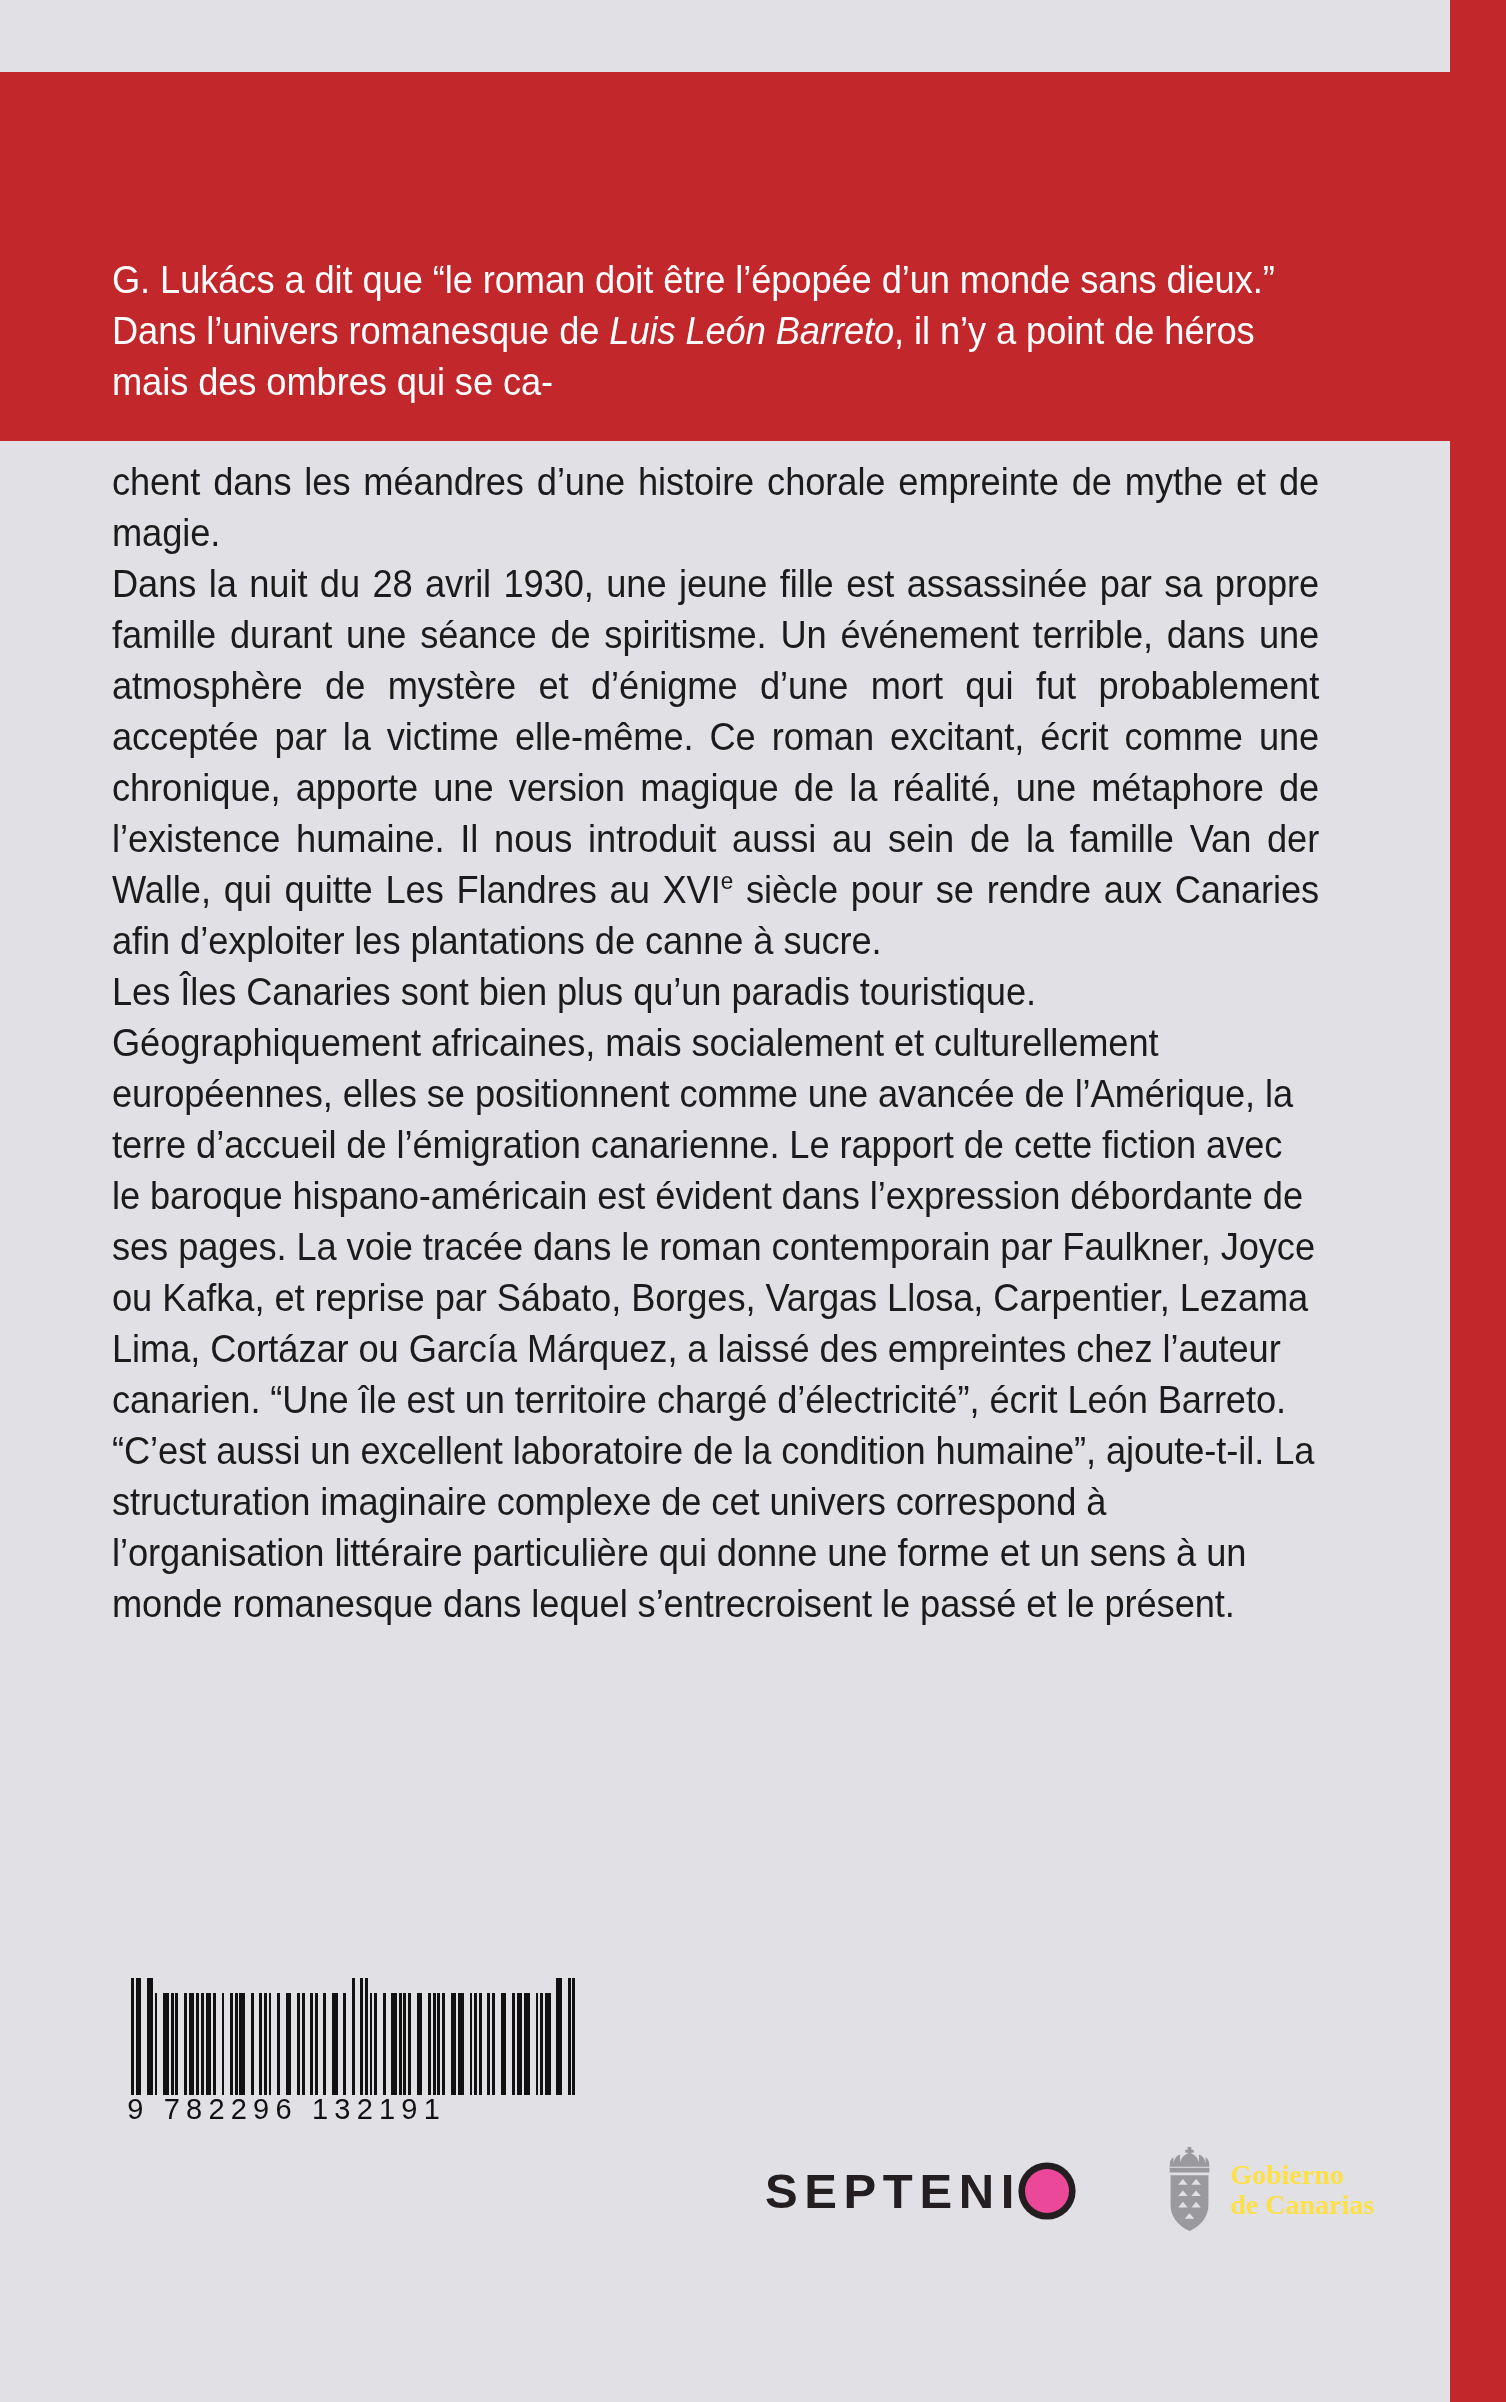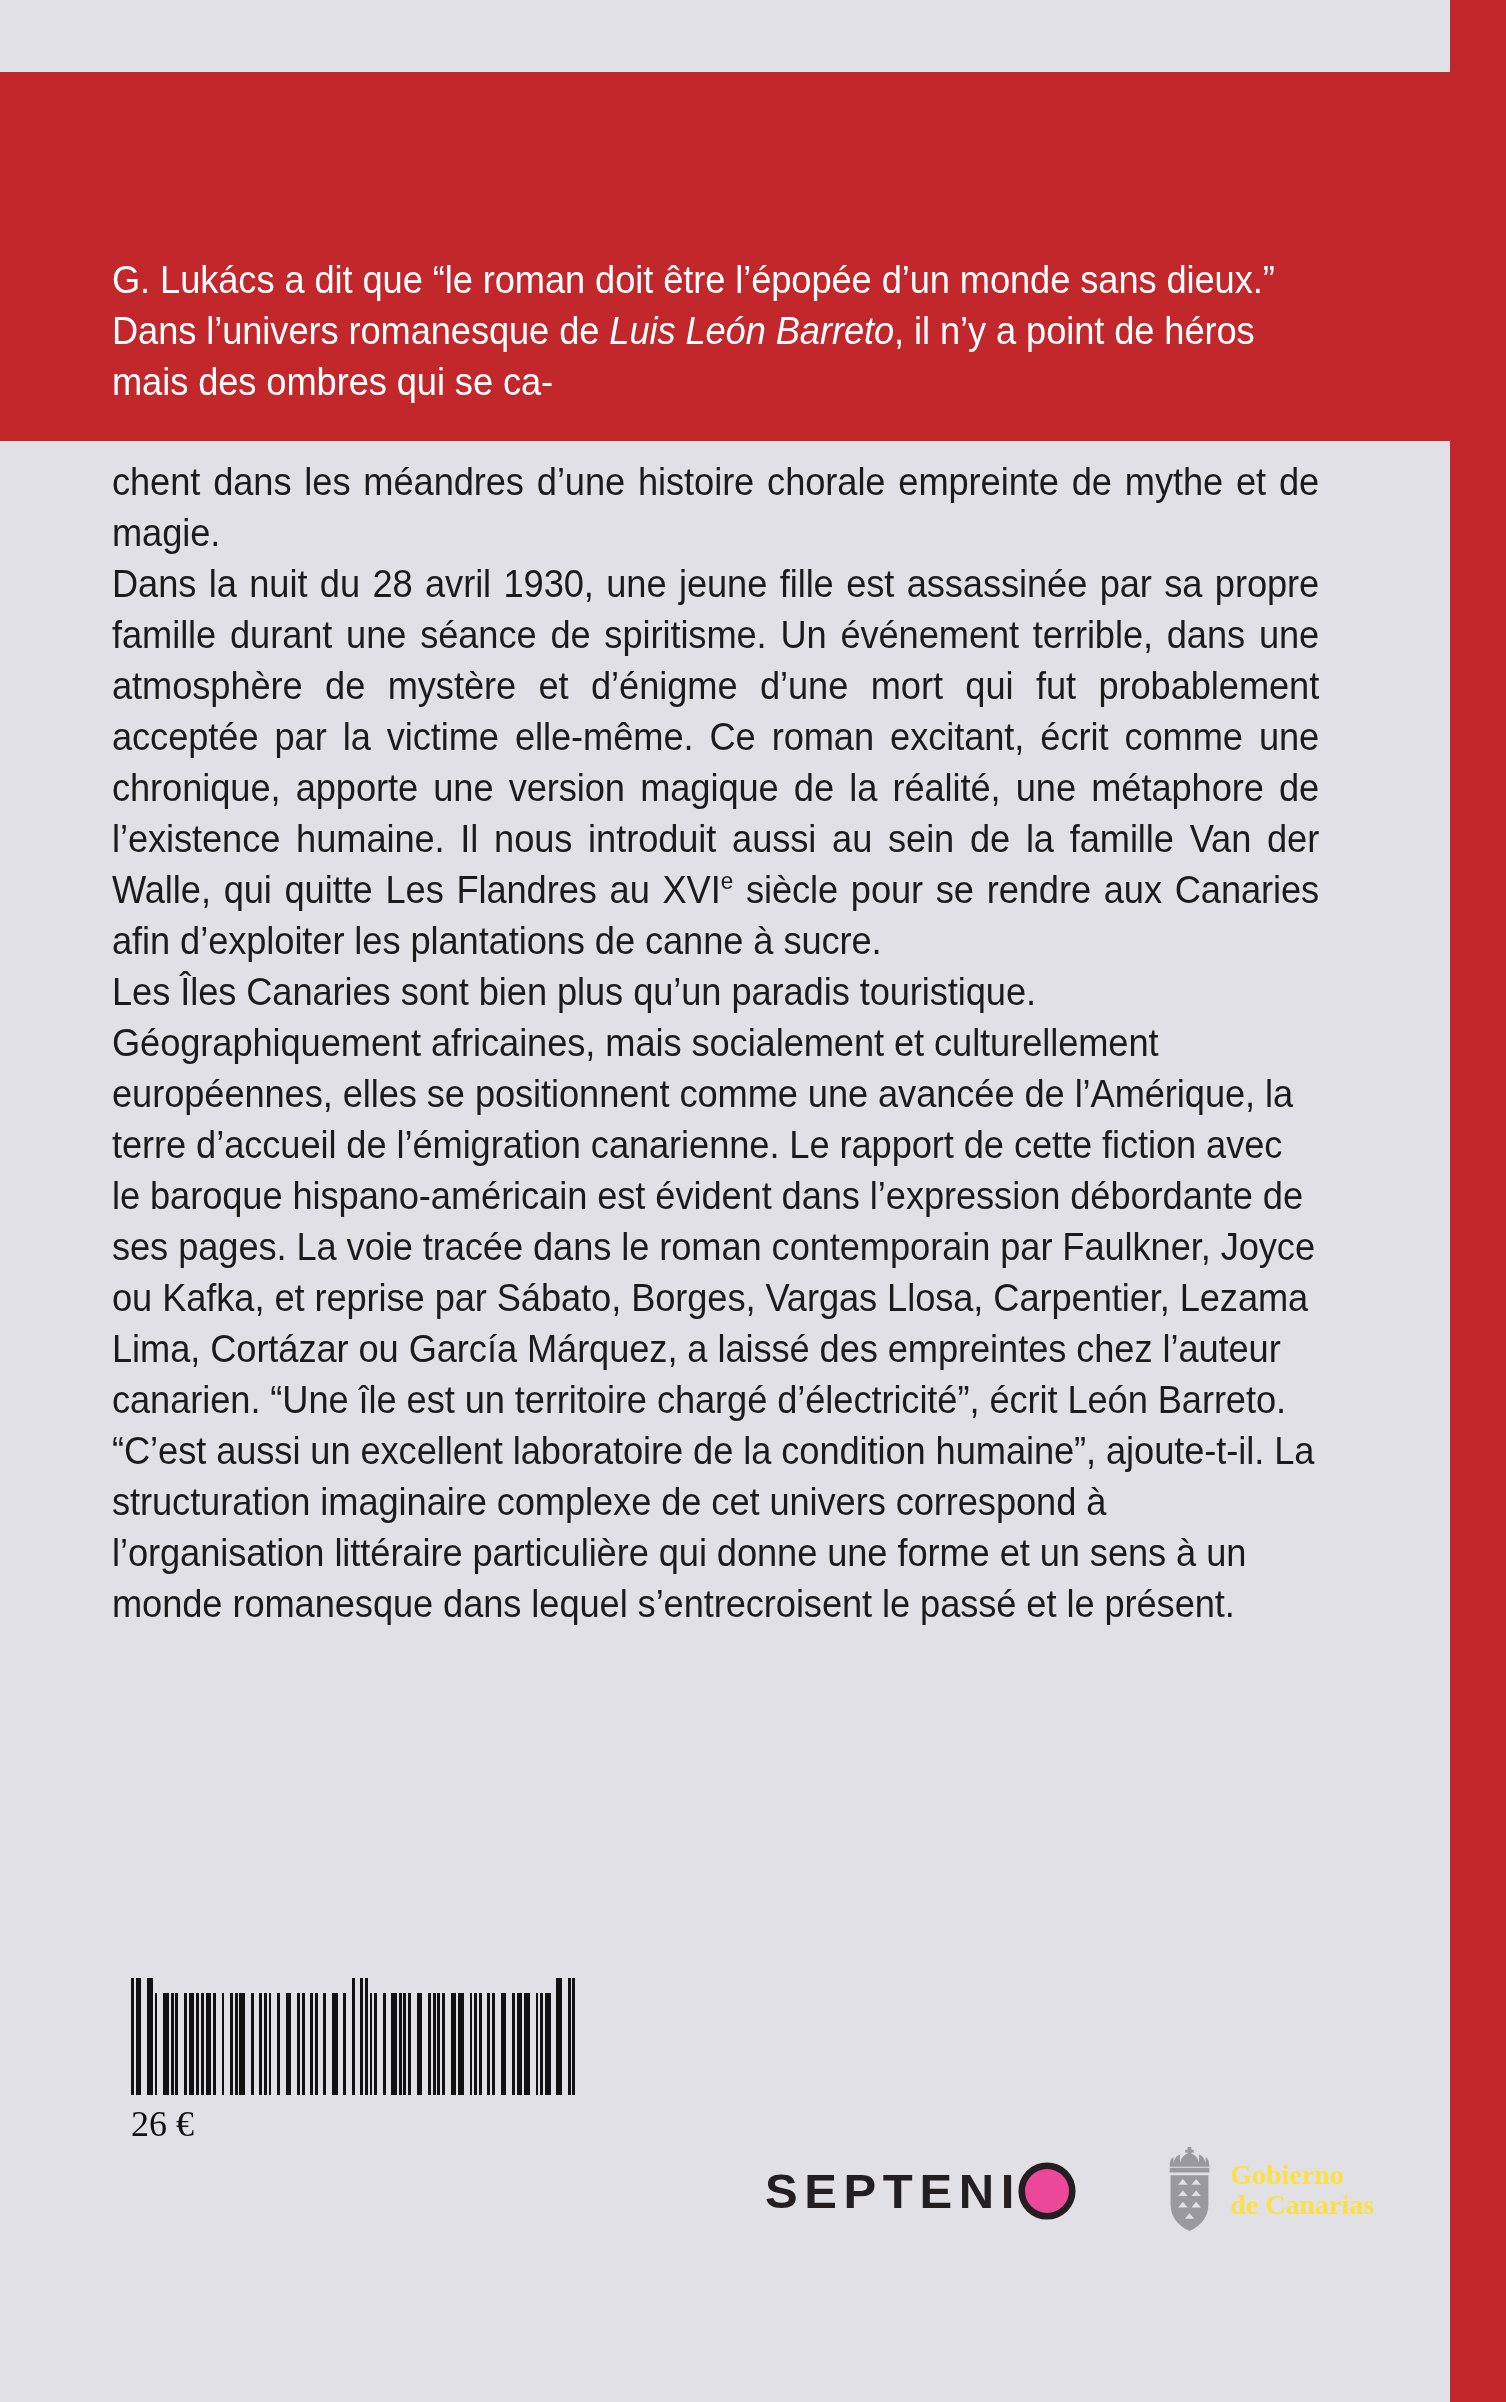--- a/index.html
+++ b/index.html
@@ -267,21 +267,21 @@
           <span style="width: 2.8px; height: 102px;"></span>
           <span style="width: 5.7px; height: 102px;"></span>
           <span style="width: 5.7px; height: 102px; margin-right: 5.7px;"></span>
           <span style="width: 2.8px; height: 102px;"></span>
           <span style="width: 2.8px; height: 102px;"></span>
           <span style="width: 5.7px; height: 102px; margin-right: 5.7px;"></span>
           <span style="width: 5.7px; height: 117px; margin-right: 5.7px;"></span>
           <span style="width: 2.8px; height: 117px;"></span>
           <span style="width: 2.8px; height: 117px; margin-right: 5.7px;"></span>
         </div>
-      <div class="price-line">26 €</div>
+      <div class="barcode-digits">9 782296 132191</div>
     </div>
 
     <div class="septenio">
       <span class="septenio-word">SEPTENI</span>
       <span class="septenio-dot"></span>
     </div>
 
     <div class="gobierno">
       <span>
         <svg class="gob-shield" viewBox="0 0 58 92" xmlns="http://www.w3.org/2000/svg">

